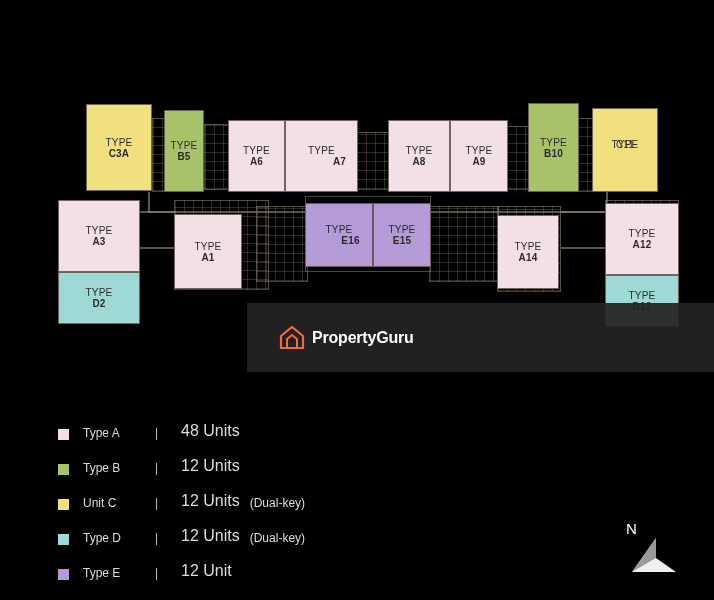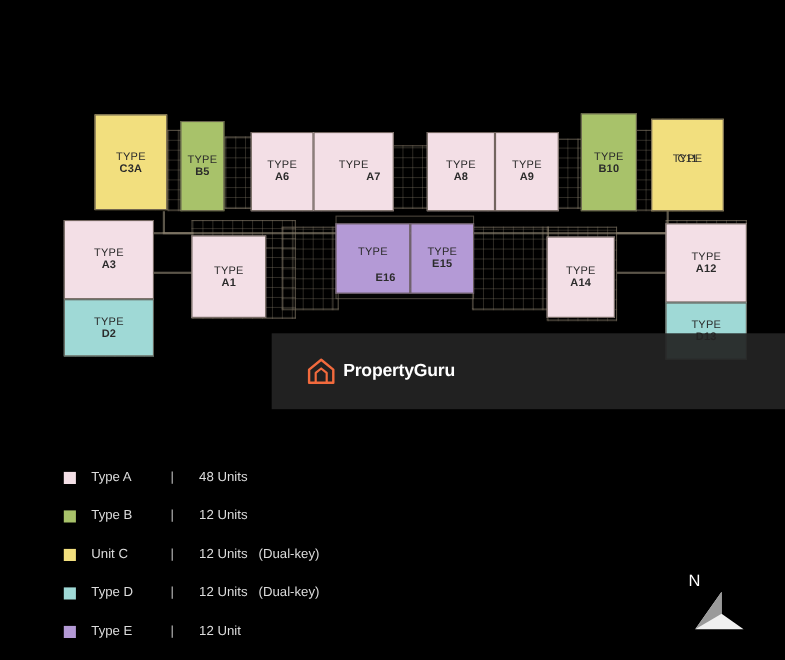--- a/index.html
+++ b/index.html
@@ -105,21 +105,21 @@
     margin-left: 14px;
     font-size: 12px;
     color: #dcdcdc;
   }
   .legend-sep {
     width: 26px;
     font-size: 12px;
     color: #bdbdbd;
   }
   .legend-count {
-    font-size: 12px;
+    font-size: 16px;
     color: #dcdcdc;
   }
   .legend-note {
     font-size: 12px;
     color: #dcdcdc;
     margin-left: 10px;
   }
   
   #compass {
     position: absolute;
@@ -207,21 +207,21 @@
       <div class="unit" style="left: 58px; top: 272px; width: 82px; height: 52px; background: rgb(159, 217, 214);">
         <div class="lbl" style="top: 14px;">TYPE</div>
         <div class="lbl" style="top: 25px; font-weight: bold;">D2</div>
       </div>
       <div class="unit" style="left: 174px; top: 214px; width: 68px; height: 75px; background: rgb(243, 223, 230);">
         <div class="lbl" style="top: 25.5px;">TYPE</div>
         <div class="lbl" style="top: 36.5px; font-weight: bold;">A1</div>
       </div>
       <div class="unit" style="left: 305px; top: 203px; width: 68px; height: 64px; background: rgb(180, 154, 214);">
         <div class="lbl" style="top: 20px;">TYPE</div>
-        <div class="lbl" style="top: 43px; font-weight: bold; margin-left: 23px;">E16</div>
+        <div class="lbl" style="top: 31px; font-weight: bold; margin-left: 23px;">E16</div>
       </div>
       <div class="unit" style="left: 373px; top: 203px; width: 58px; height: 64px; background: rgb(180, 154, 214);">
         <div class="lbl" style="top: 20px;">TYPE</div>
         <div class="lbl" style="top: 31px; font-weight: bold;">E15</div>
       </div>
       <div class="unit" style="left: 497px; top: 215px; width: 62px; height: 74px; background: rgb(243, 223, 230);">
         <div class="lbl" style="top: 25px;">TYPE</div>
         <div class="lbl" style="top: 36px; font-weight: bold;">A14</div>
       </div>
       <div class="unit" style="left: 605px; top: 203px; width: 74px; height: 72px; background: rgb(243, 223, 230);">

